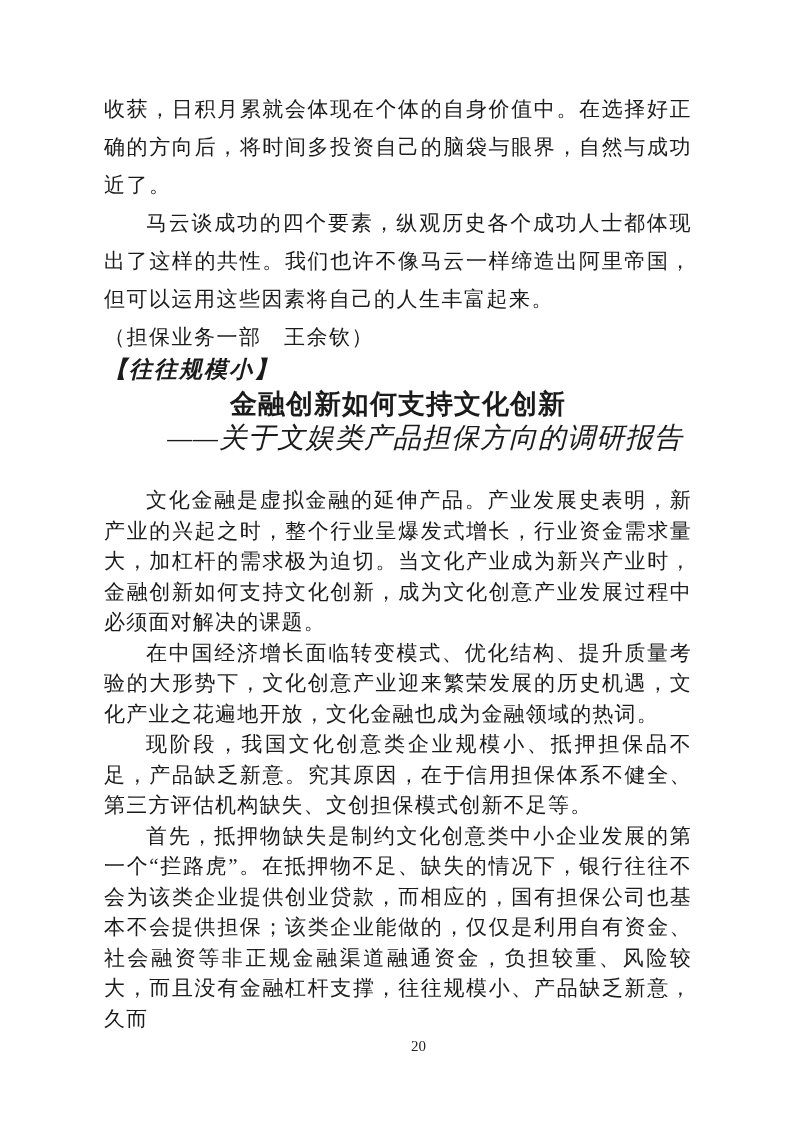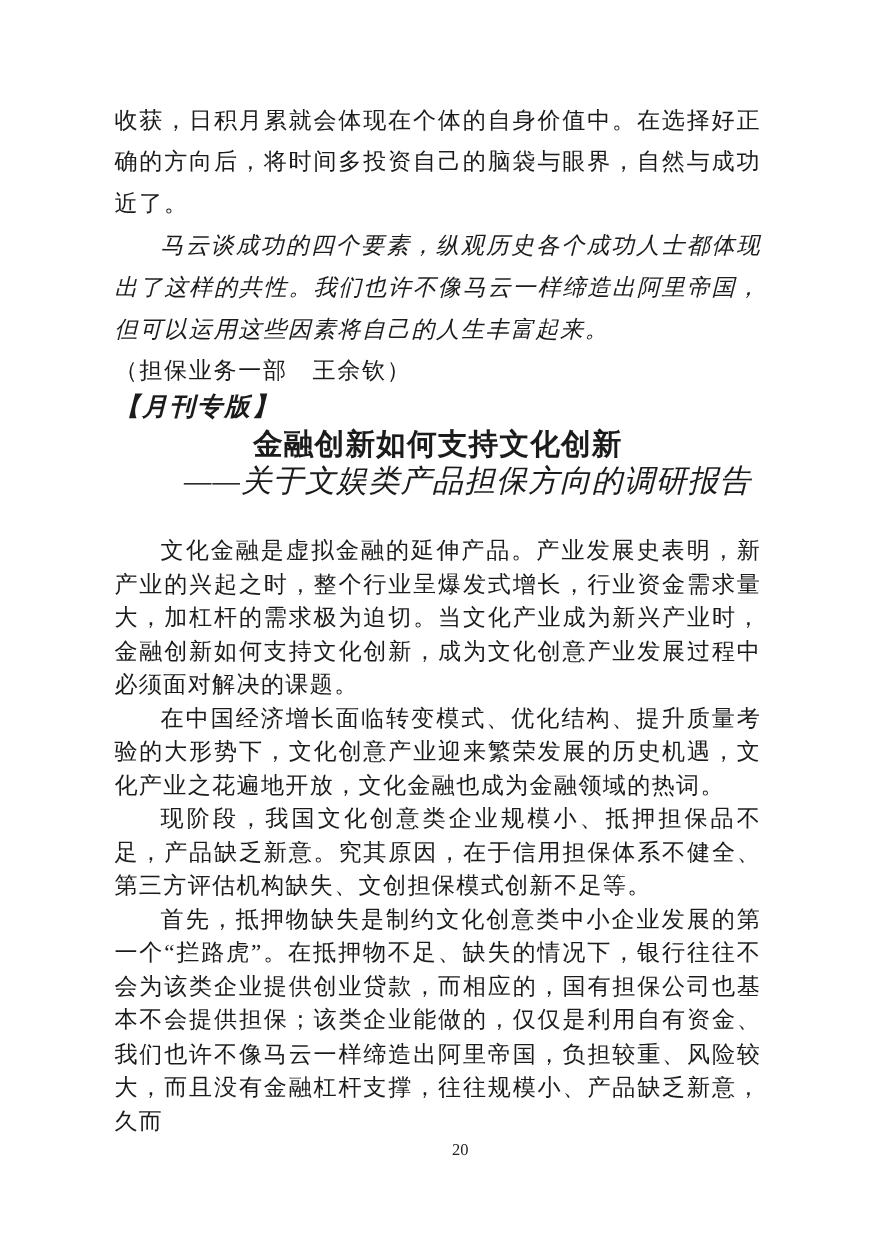--- a/index.html
+++ b/index.html
@@ -24,21 +24,21 @@
   }
   
   .prev-article { top: 90px; }
   .prev-article p {
     margin: 0;
     font-size: 21px;
     line-height: 38px;
     letter-spacing: 1.5px;
     text-align: justify;
   }
-  .indent-2em { text-indent: 2em; font-style: italic; }
+  .indent-2em { text-indent: 2em; }
   .attribution {
     text-align: left;
     padding-right: 12px;
   }
   
   .section-marker {
     position: absolute;
     top: 353px;
     font-size: 23px;
     line-height: 34px;
@@ -98,27 +98,27 @@
 
 <div class="page">
 
   <section class="col prev-article">
     <p>收获，日积月累就会体现在个体的自身价值中。在选择好正确的方向后，将时间多投资自己的脑袋与眼界，自然与成功近了。</p>
     <p class="indent-2em">马云谈成功的四个要素，纵观历史各个成功人士都体现出了这样的共性。我们也许不像马云一样缔造出阿里帝国，但可以运用这些因素将自己的人生丰富起来。</p>
     <p class="attribution">（担保业务一部　王余钦）</p>
   </section>
 
   <section>
-    <div class="col section-marker">【月刊专版】</div>
+    <div class="col section-marker">【往往规模小】</div>
     <h1 class="col article-title">金融创新如何支持文化创新</h1>
     <div class="col article-subtitle">——关于文娱类产品担保方向的调研报告</div>
 
     <div class="col article-body">
       <p>文化金融是虚拟金融的延伸产品。产业发展史表明，新产业的兴起之时，整个行业呈爆发式增长，行业资金需求量大，加杠杆的需求极为迫切。当文化产业成为新兴产业时，金融创新如何支持文化创新，成为文化创意产业发展过程中必须面对解决的课题。</p>
       <p>在中国经济增长面临转变模式、优化结构、提升质量考验的大形势下，文化创意产业迎来繁荣发展的历史机遇，文化产业之花遍地开放，文化金融也成为金融领域的热词。</p>
       <p>现阶段，我国文化创意类企业规模小、抵押担保品不足，产品缺乏新意。究其原因，在于信用担保体系不健全、第三方评估机构缺失、文创担保模式创新不足等。</p>
-      <p>首先，抵押物缺失是制约文化创意类中小企业发展的第一个“拦路虎”。在抵押物不足、缺失的情况下，银行往往不会为该类企业提供创业贷款，而相应的，国有担保公司也基本不会提供担保；该类企业能做的，仅仅是利用自有资金、我们也许不像马云一样缔造出阿里帝国，负担较重、风险较大，而且没有金融杠杆支撑，往往规模小、产品缺乏新意，久而</p>
+      <p>首先，抵押物缺失是制约文化创意类中小企业发展的第一个“拦路虎”。在抵押物不足、缺失的情况下，银行往往不会为该类企业提供创业贷款，而相应的，国有担保公司也基本不会提供担保；该类企业能做的，仅仅是利用自有资金、社会融资等非正规金融渠道融通资金，负担较重、风险较大，而且没有金融杠杆支撑，往往规模小、产品缺乏新意，久而</p>
     </div>
   </section>
 
   <footer class="page-number">20</footer>
 
 </div>
 
 </body></html>

